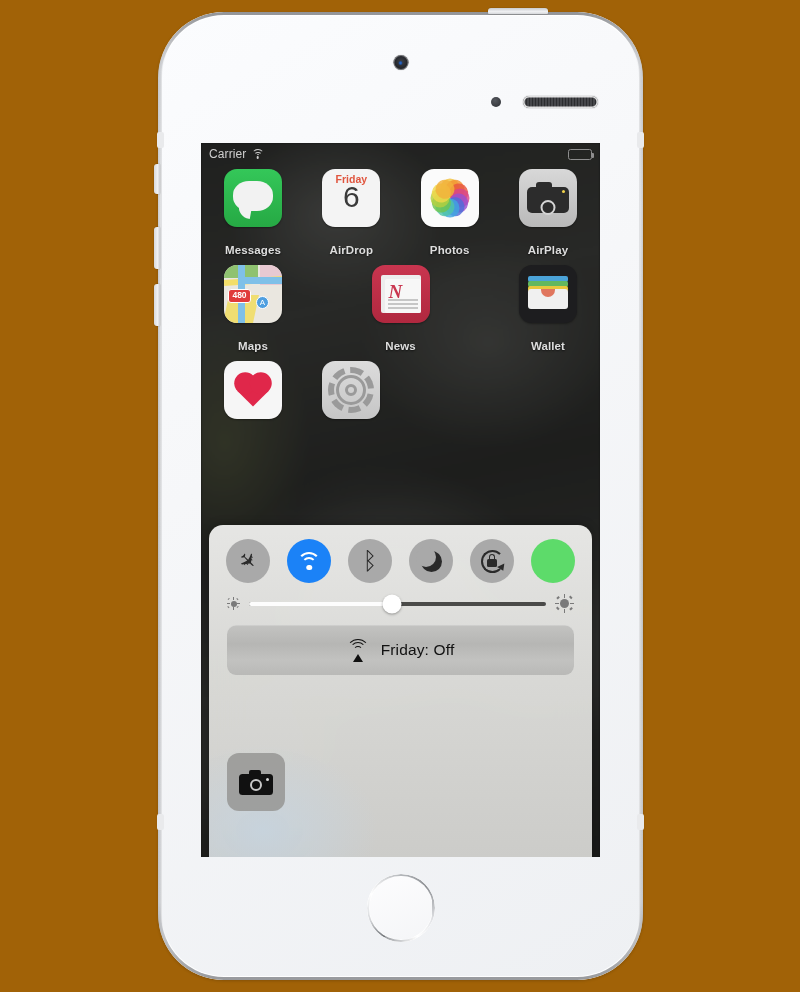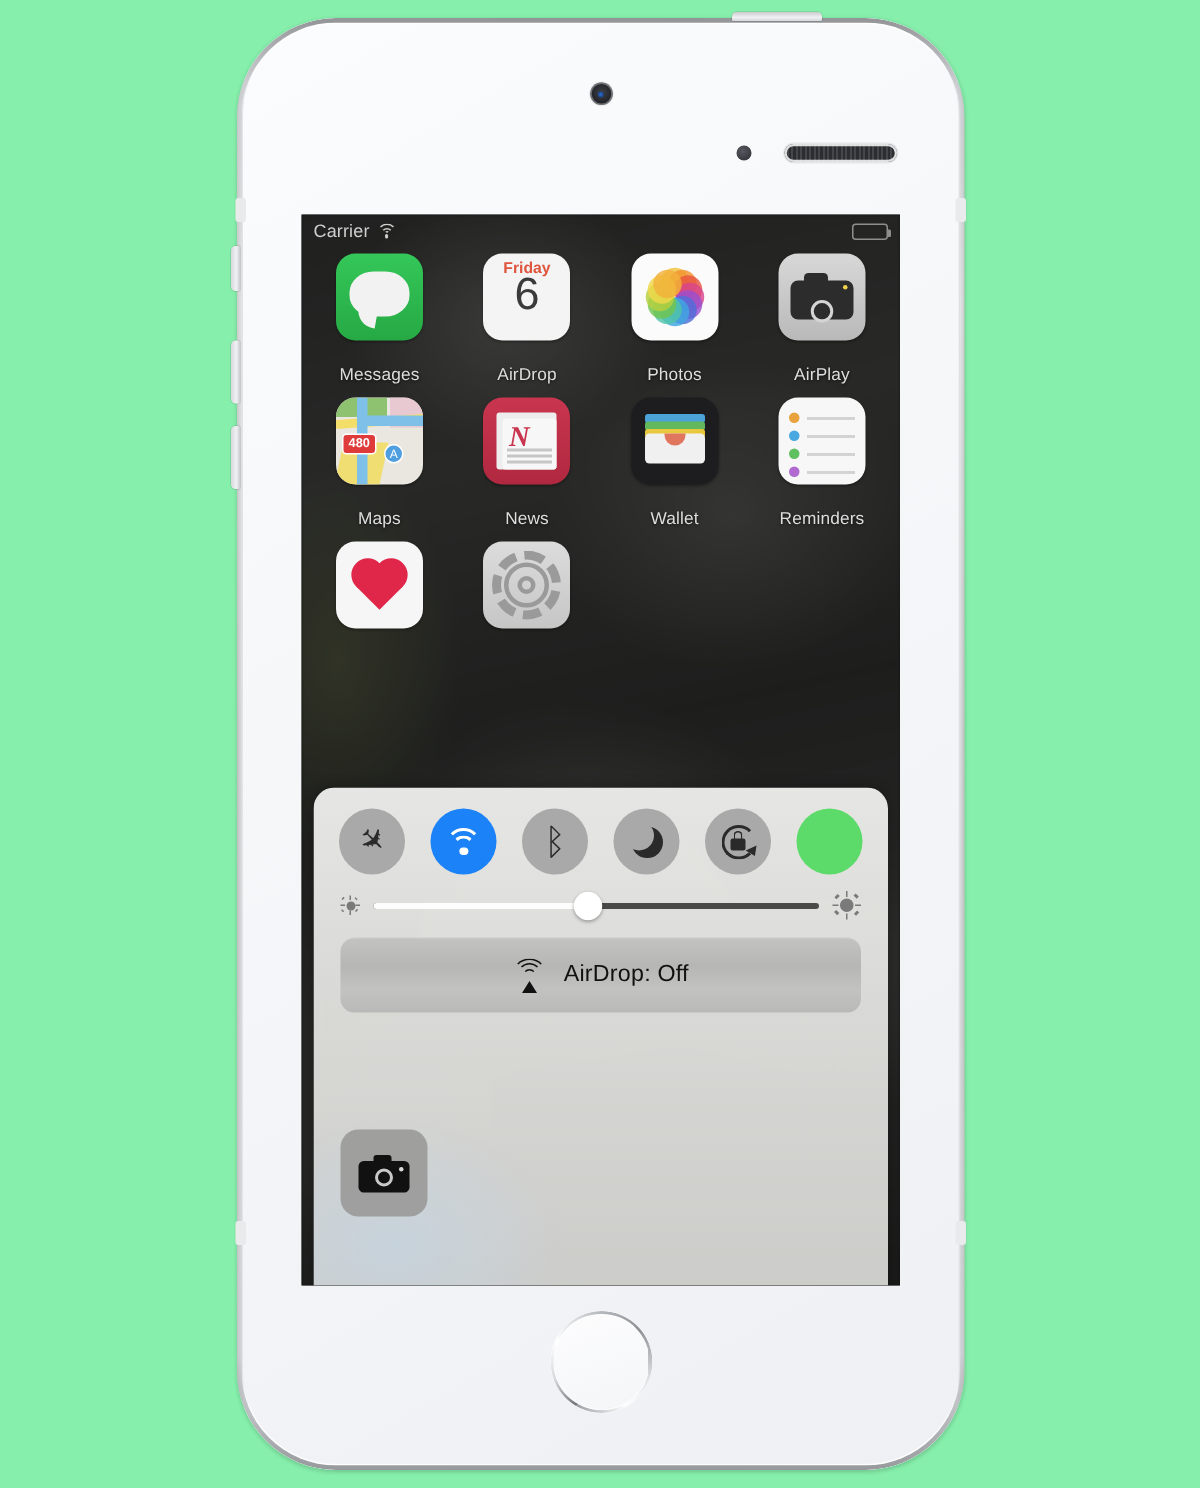--- a/index.html
+++ b/index.html
@@ -1,21 +1,21 @@
 <!DOCTYPE html>
 <html><head>
 <meta charset="utf-8">
 <style>
   * { box-sizing: border-box; margin:0; padding:0; }
   html,body {
     width:800px; height:992px; overflow:hidden;
     background:#ffffff;
     font-family:"Liberation Sans", sans-serif;
   }
-  #stage { position:relative; width:800px; height:992px; background:#86efac; }
+  #stage { position:relative; width:800px; height:992px; background:#a16207; }
 
   
   .phone {
     position:absolute; left:158px; top:12px; width:485px; height:968px;
     border-radius:66px;
     background:
       linear-gradient(90deg,
         #b9babc 0px, #f2f3f5 5px, #ffffff 12px,
         #fdfdfe 50%, #ffffff 95%, #f2f3f5 480px, #b9babc 485px);
     box-shadow:0 1px 3px rgba(0,0,0,.18);
@@ -136,21 +136,21 @@
   .battery{ width:24px;height:11px;border:1px solid #8e8e8e;border-radius:2.5px;padding:1px;position:relative;}
   .battery .fill{ height:100%; width:100%; background:#b9b9b9; border-radius:1px; }
   .battery::after{ content:""; position:absolute; right:-3px; top:3px; width:2px;height:5px;background:#8e8e8e;border-radius:0 1px 1px 0;}
 
   
   .grid{ position:absolute; left:0; right:0; top:26px; padding:0 14px; }
   .row{ display:flex; justify-content:space-between; margin-bottom:9px; }
   .app{ width:76px; text-align:center; }
   .icon{ width:58px;height:58px;border-radius:13px;margin:0 auto 17px;position:relative;overflow:hidden;
     box-shadow:0 1px 2px rgba(0,0,0,.35); }
-  .app-label{ font-size:11.5px;color:#dedede;text-shadow:0 1px 2px rgba(0,0,0,.6); letter-spacing:.1px;}
+  .app-label{ font-size:11.5px;color:#dedede;text-shadow:0 1px 2px rgba(0,0,0,.6); letter-spacing:.1px;font-weight:bold;}
 
   
   .ic-messages{ background:linear-gradient(180deg,#34c759 0%,#26a944 100%); }
   .ic-messages .bubble{ position:absolute;left:9px;top:12px;width:40px;height:30px;border-radius:16px/14px;background:#f2f2f2;}
   .ic-messages .bubble::after{content:"";position:absolute;left:5px;bottom:-7px;width:13px;height:13px;border-radius:0 0 0 12px;background:#f2f2f2;transform:rotate(10deg);}
   
   .ic-calendar{ background:#f4f4f4; }
   .cal-day{ position:absolute;top:4px;left:0;right:0;text-align:center;font-size:10.5px;color:#e0553e;font-weight:bold;}
   .cal-num{ position:absolute;top:13px;left:0;right:0;text-align:center;font-size:30px;color:#3a3a3a;font-weight:300;line-height:1;}
   
@@ -412,33 +412,20 @@
           <div class="app">
             <div class="icon ic-wallet">
               <span class="w-card" style="top:11px;background:#4ba3d8"></span>
               <span class="w-card" style="top:16px;background:#63b85e"></span>
               <span class="w-card" style="top:21px;background:#e8c83c"></span>
               <span class="w-body"></span>
                 <span class="w-notch"></span>
             </div>
             <div class="app-label">Wallet</div>
           </div>
-          <div class="app">
-            <div class="icon ic-reminders">
-              <span class="r-dot" style="top:10px;background:#e8a33d"></span>
-                <span class="r-line" style="top:12.5px"></span>
-              <span class="r-dot" style="top:22px;background:#4aa8e0"></span>
-                <span class="r-line" style="top:24.5px"></span>
-              <span class="r-dot" style="top:34px;background:#5fc05f"></span>
-                <span class="r-line" style="top:36.5px"></span>
-              <span class="r-dot" style="top:46px;background:#b06ad0"></span>
-                <span class="r-line" style="top:48.5px"></span>
-            </div>
-            <div class="app-label">Reminders</div>
-          </div>
         </div>
 
         <div class="row">
           <div class="app">
             <div class="icon ic-health">
                 <span class="heart"></span>
               </div>
           </div>
           <div class="app">
             <div class="icon ic-settings">
@@ -523,21 +510,21 @@
         </div>
 
 
         <div class="panel panel-airdrop">
           <span class="ico-airdrop">
             <span class="a a1"></span>
               <span class="a a2"></span>
               <span class="a a3"></span>
               <span class="stem"></span>
           </span>
-          <span class="lbl">AirDrop: Off</span>
+          <span class="lbl">Friday: Off</span>
         </div>
 
         <div class="cam-short">
           <span class="cam-glyph">
             <span class="h"></span>
               <span class="b"></span>
               <span class="l"></span>
               <span class="f"></span>
           </span>
         </div>

